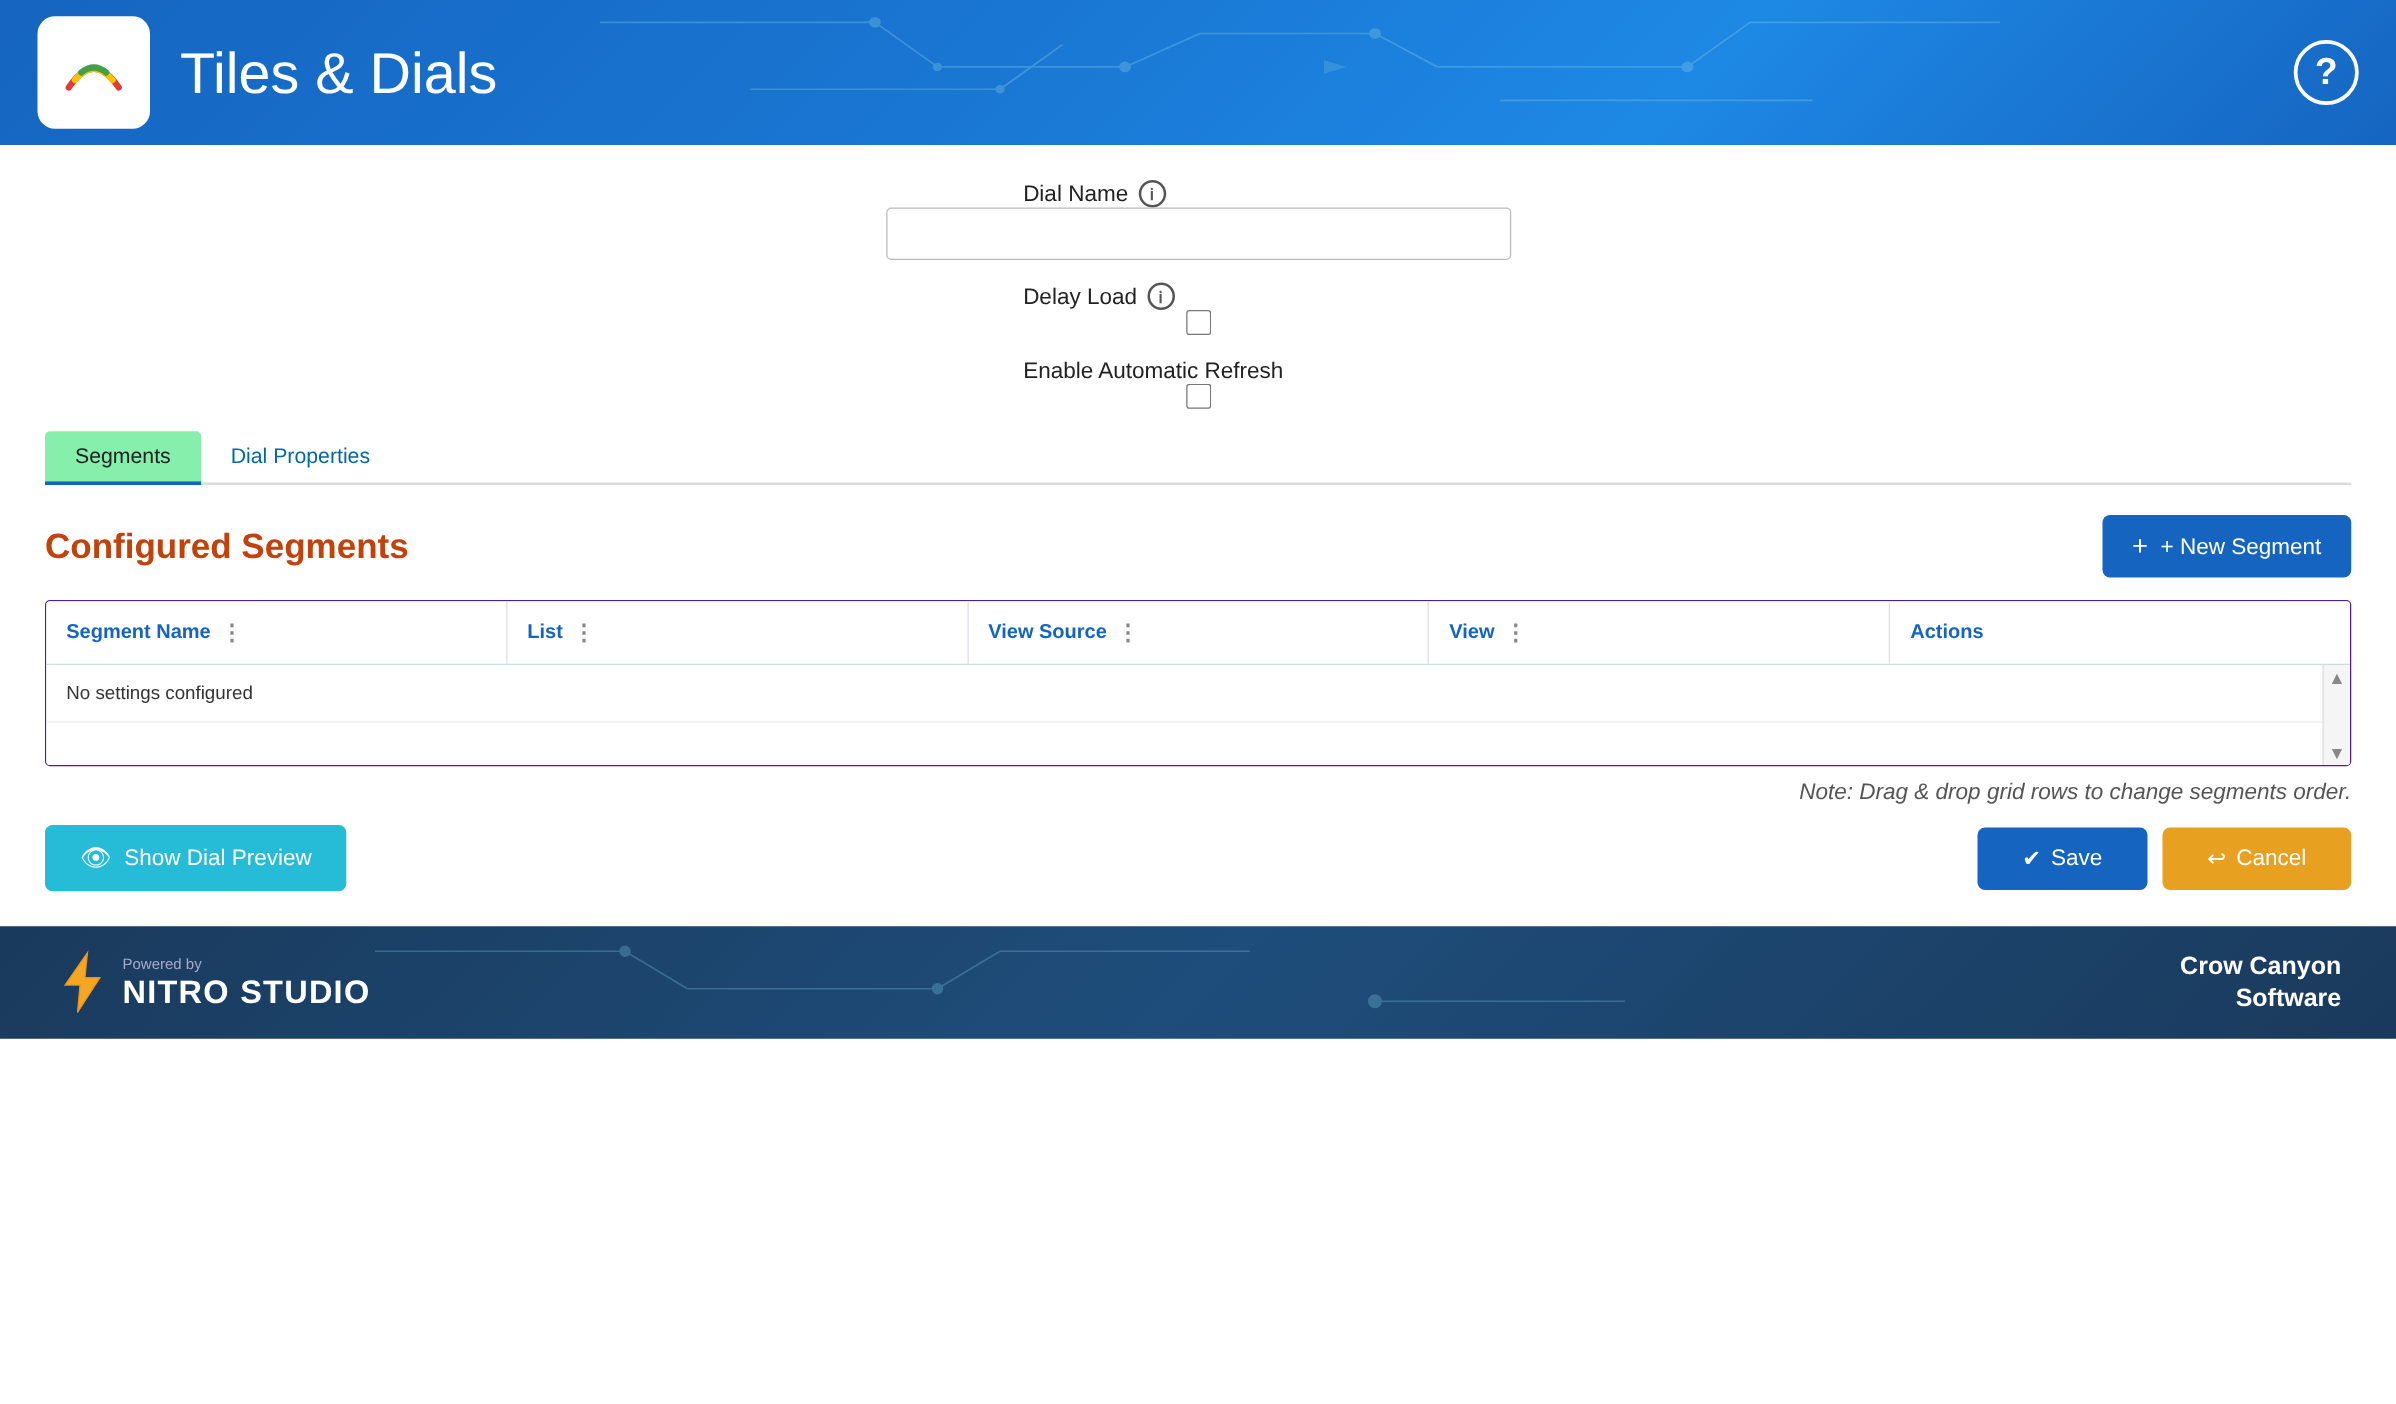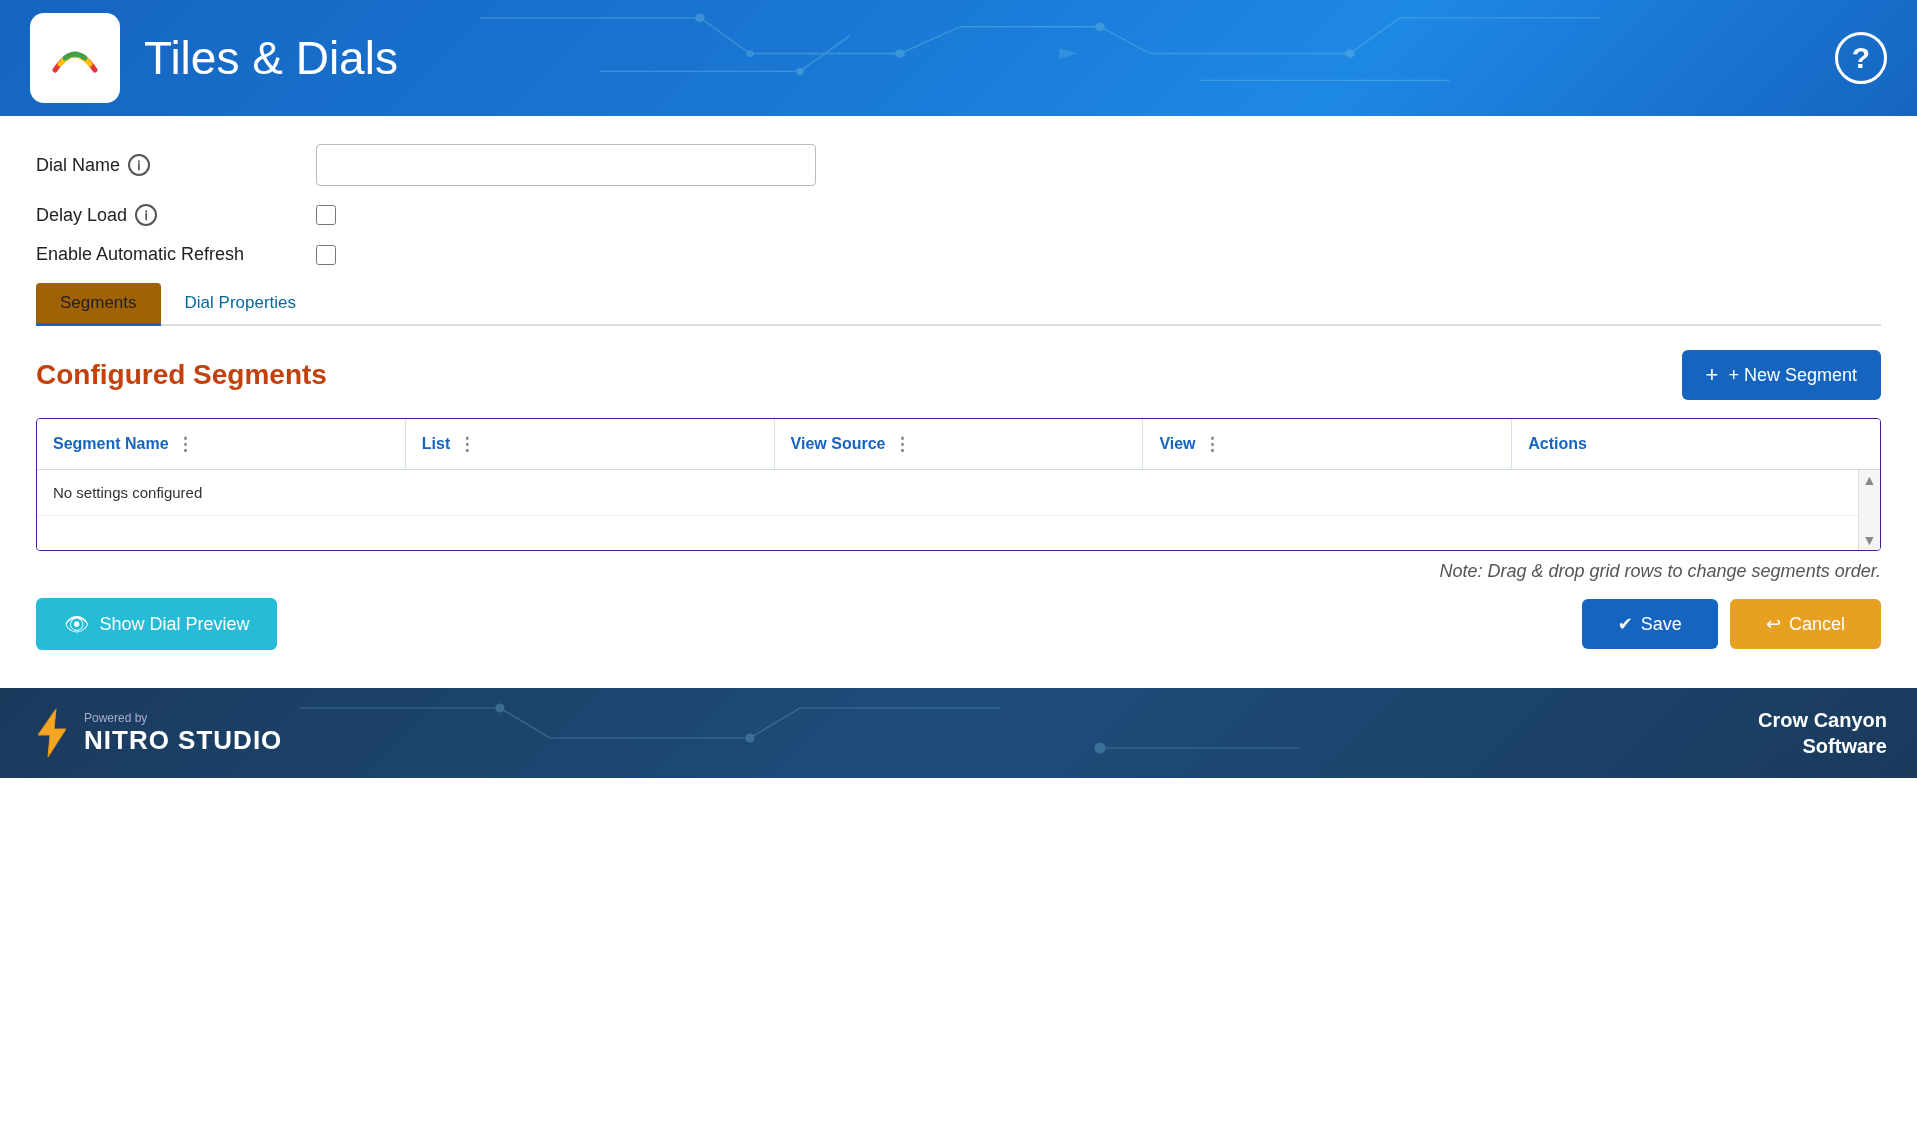--- a/index.html
+++ b/index.html
@@ -59,20 +59,21 @@
       font-size: 32px;
       font-weight: 600;
       margin-bottom: 24px;
     }
 
     
     .form-row {
       display: flex;
       align-items: center;
       margin-bottom: 18px;
+      flex-direction: column;
     }
     .form-label {
       font-size: 18px;
       color: #222;
       width: 280px;
       display: flex;
       align-items: center;
       gap: 8px;
     }
     .info-icon {
@@ -122,21 +123,21 @@
       background: none;
       border-top: none;
       border-left: none;
       border-right: none;
       font-family: inherit;
     }
     .tab.active {
       color: #222;
       border-bottom: 3px solid #1565c0;
       font-weight: 500;
-      background: #a16207;
+      background: #86efac;
       border-radius: 4px 4px 0 0;
     }
 
     
     .section-header {
       display: flex;
       align-items: center;
       justify-content: space-between;
       margin-bottom: 18px;
     }
@@ -289,24 +290,23 @@
       font-family: inherit;
     }
 
     
     .footer {
       background: linear-gradient(135deg, #1a3a5c 0%, #1e4d7b 50%, #1a3a5c 100%);
       height: 90px;
       display: flex;
       align-items: center;
       justify-content: space-between;
-      padding: 0 30px;
+      padding: 0 44px;
       position: relative;
       overflow: hidden;
-      margin-top: 10px;
     }
     .footer-logo {
       display: flex;
       align-items: center;
       gap: 10px;
       z-index: 1;
     }
     .nitro-text {
       font-size: 26px;
       font-weight: 700;

